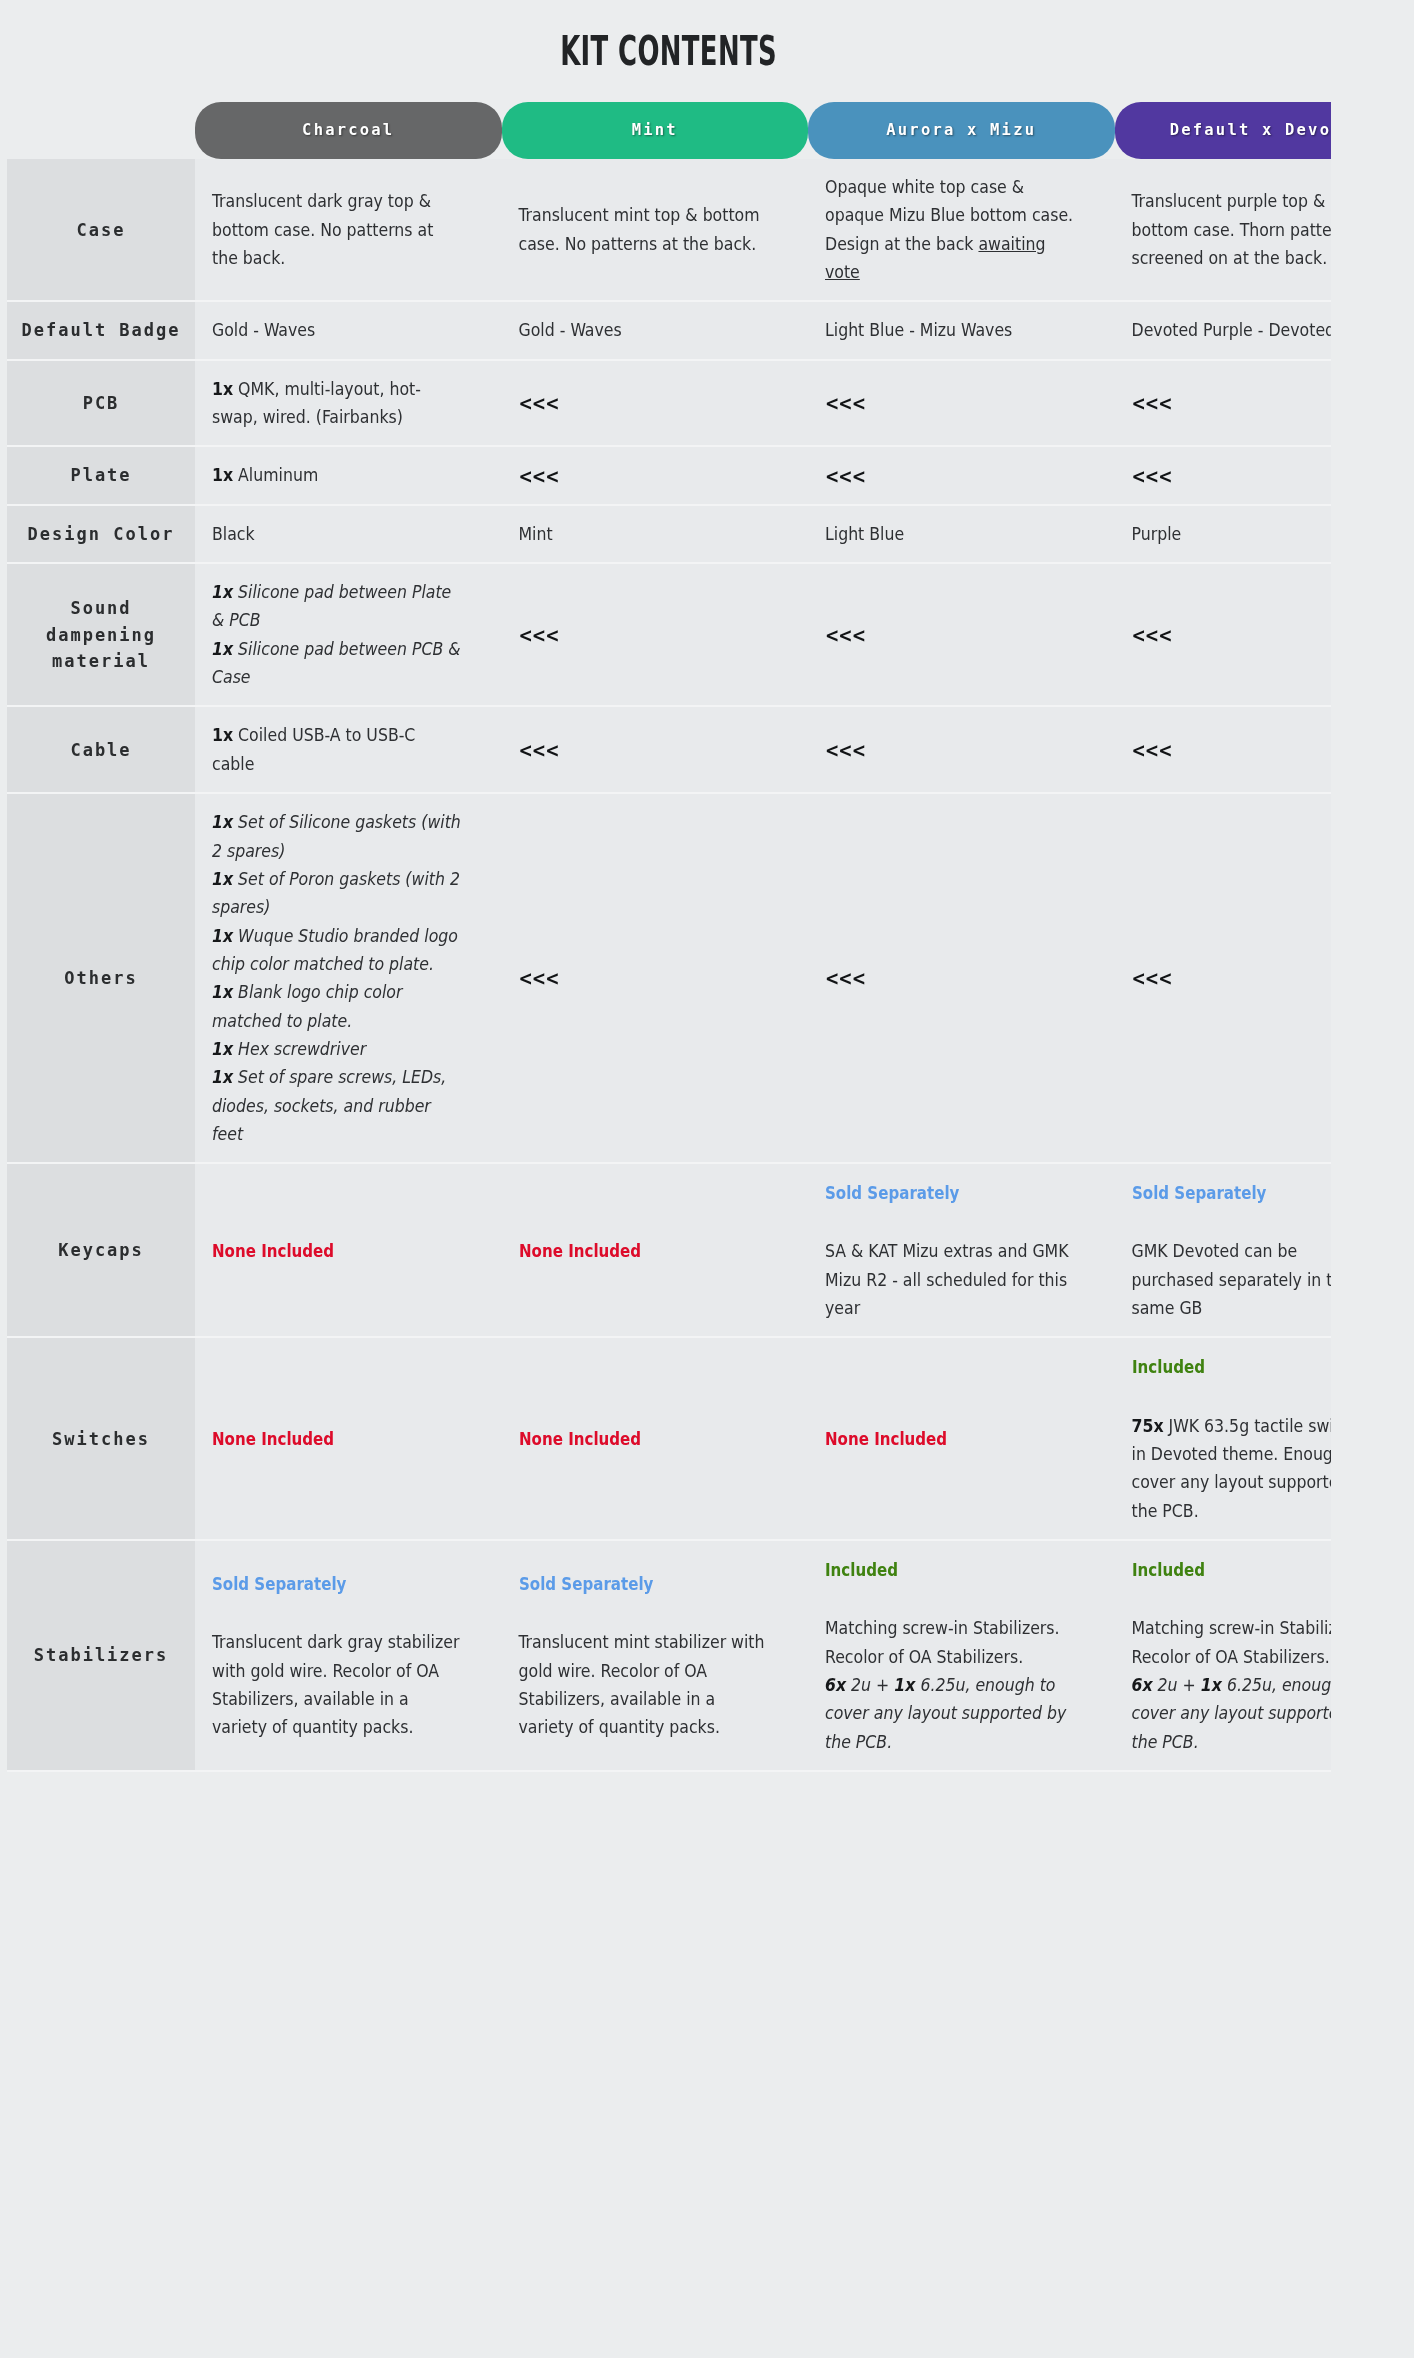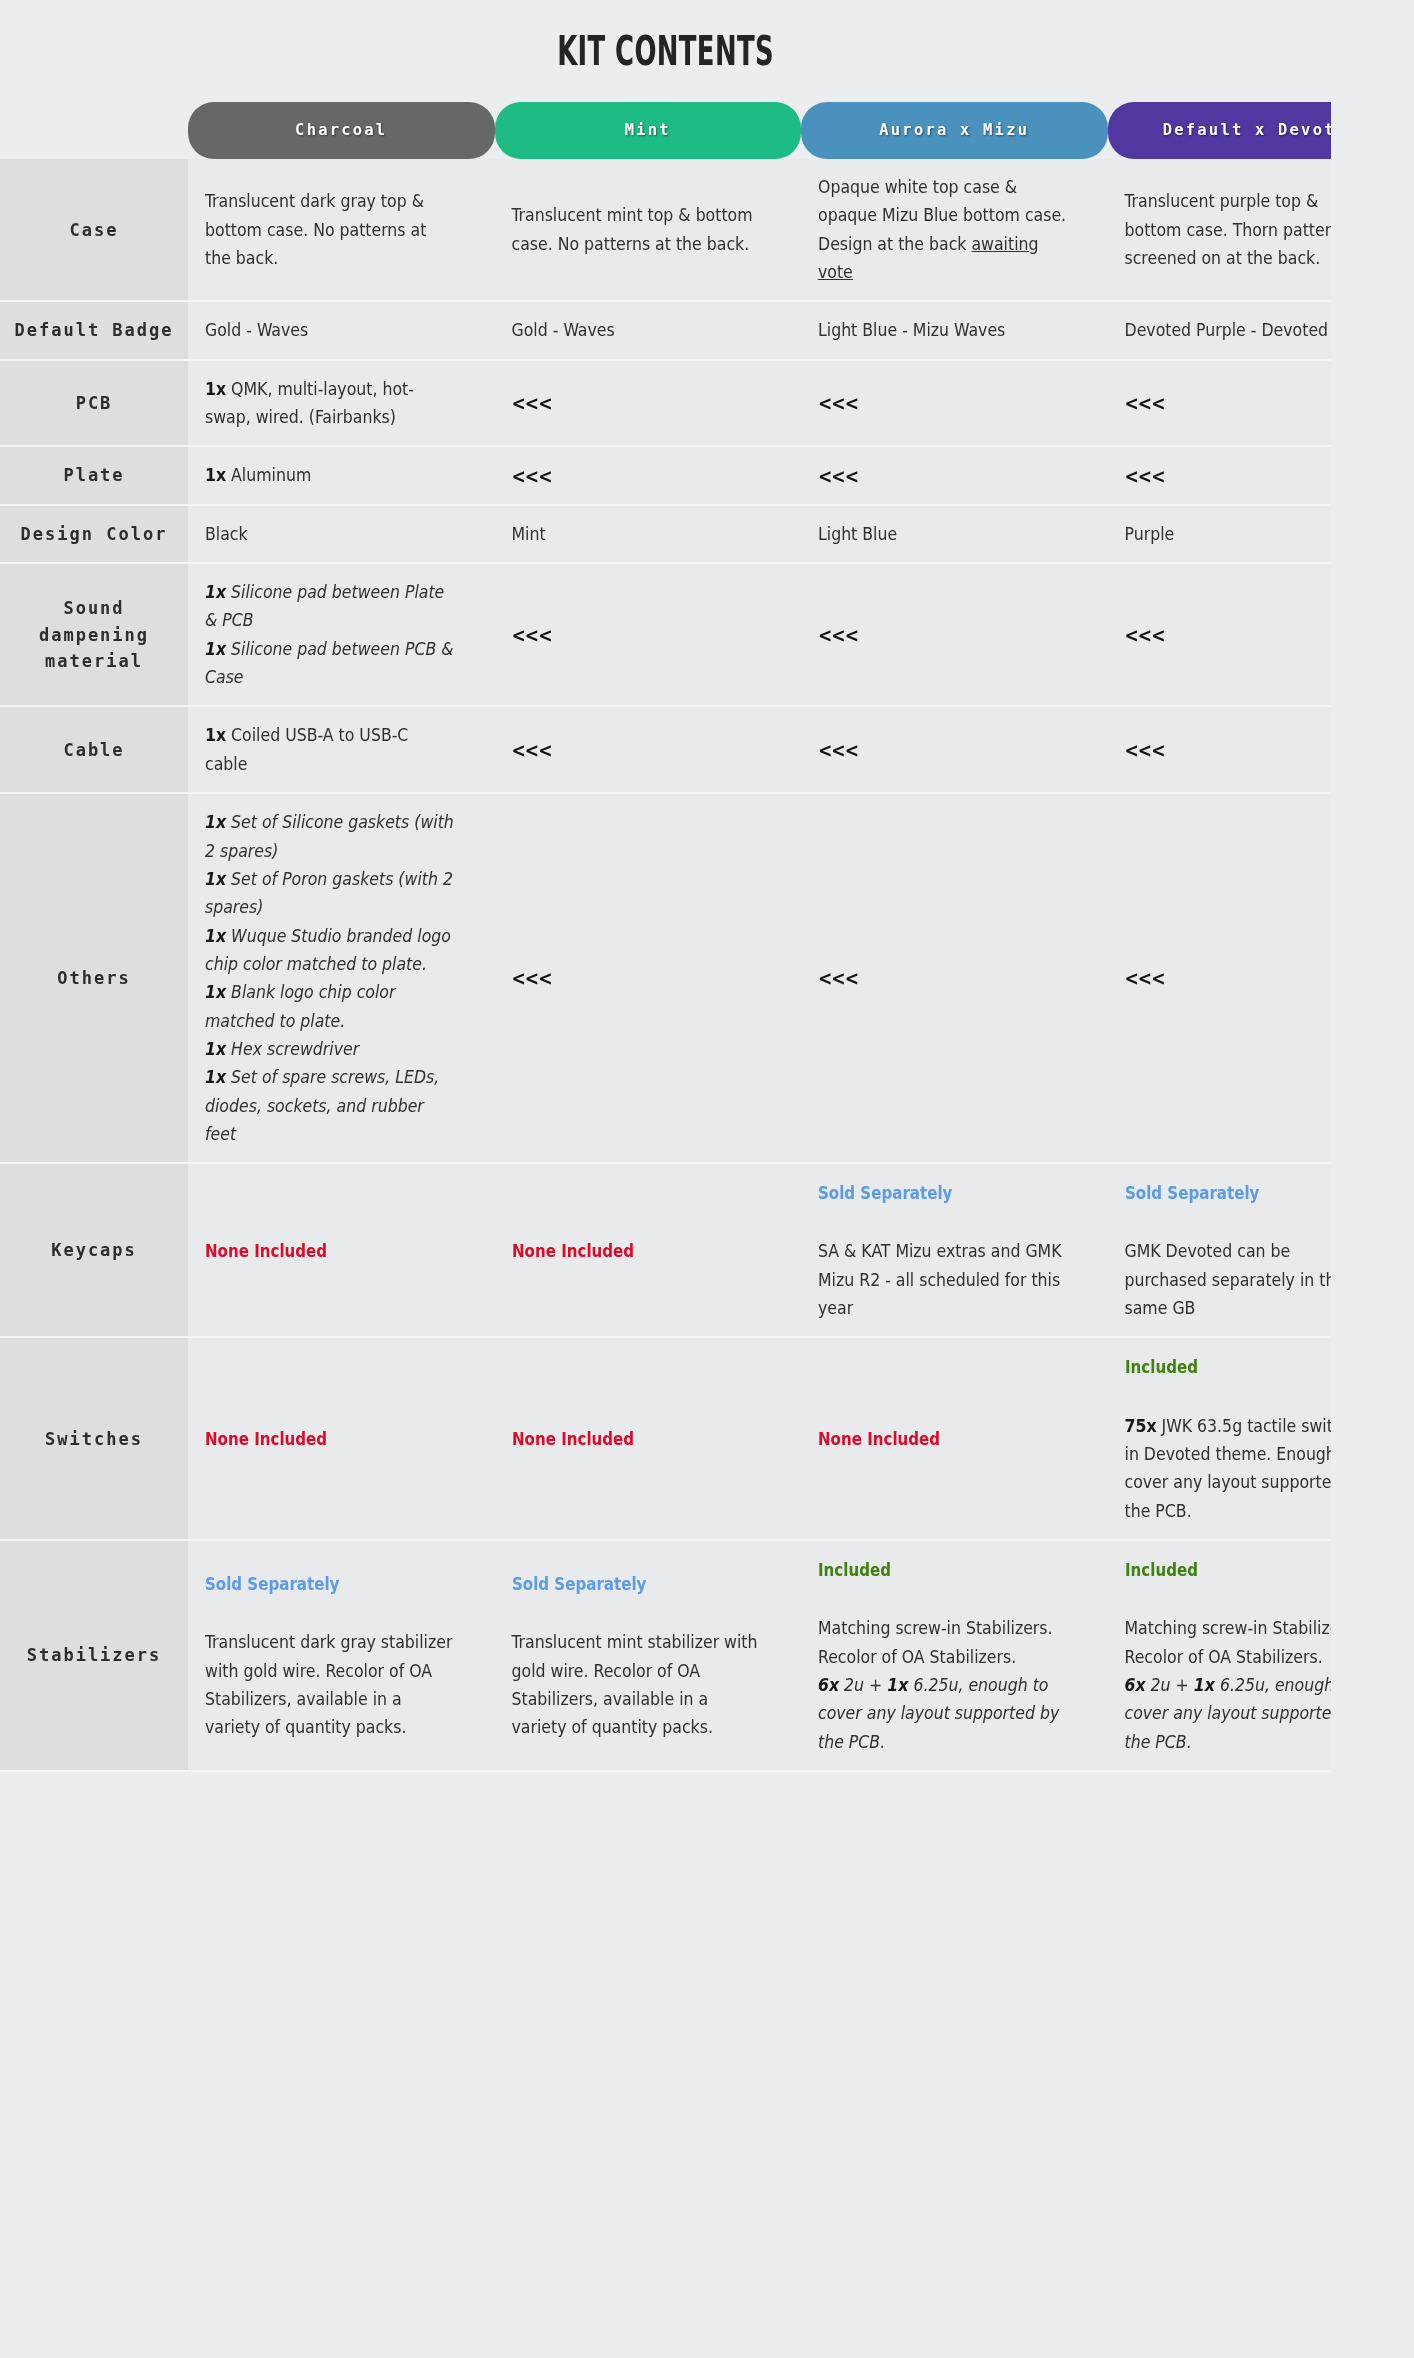--- a/index.html
+++ b/index.html
@@ -9,20 +9,21 @@
     background: #ebedee;
     font-family: "Liberation Sans", sans-serif;
   }
 
   #page {
     width: 1331px;
     min-height: 2358px;
     background: #ebedee;
     position: relative;
     overflow: hidden;
+    padding-left: 7px;
   }
 
   
   .title-bar {
     height: 102px;
     display: flex;
     align-items: center;
     justify-content: center;
     background: #ebedee;
   }

